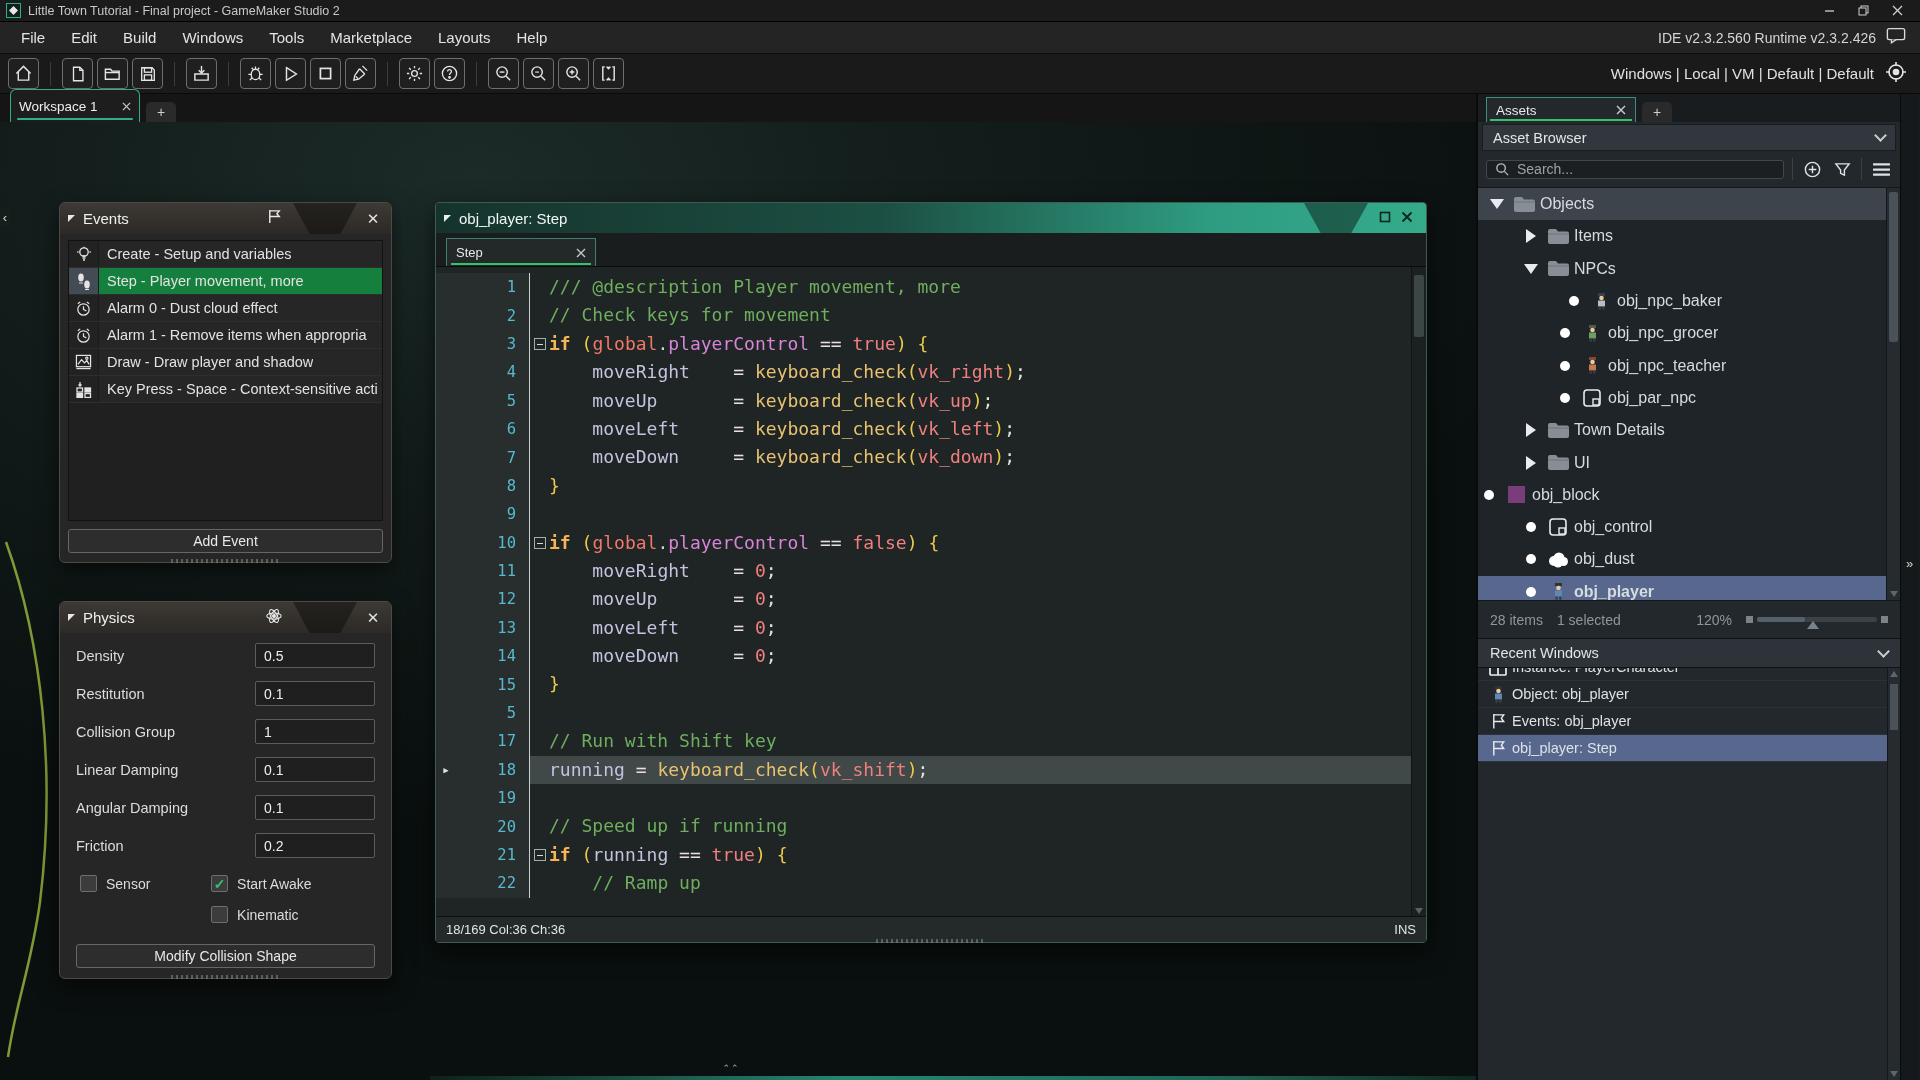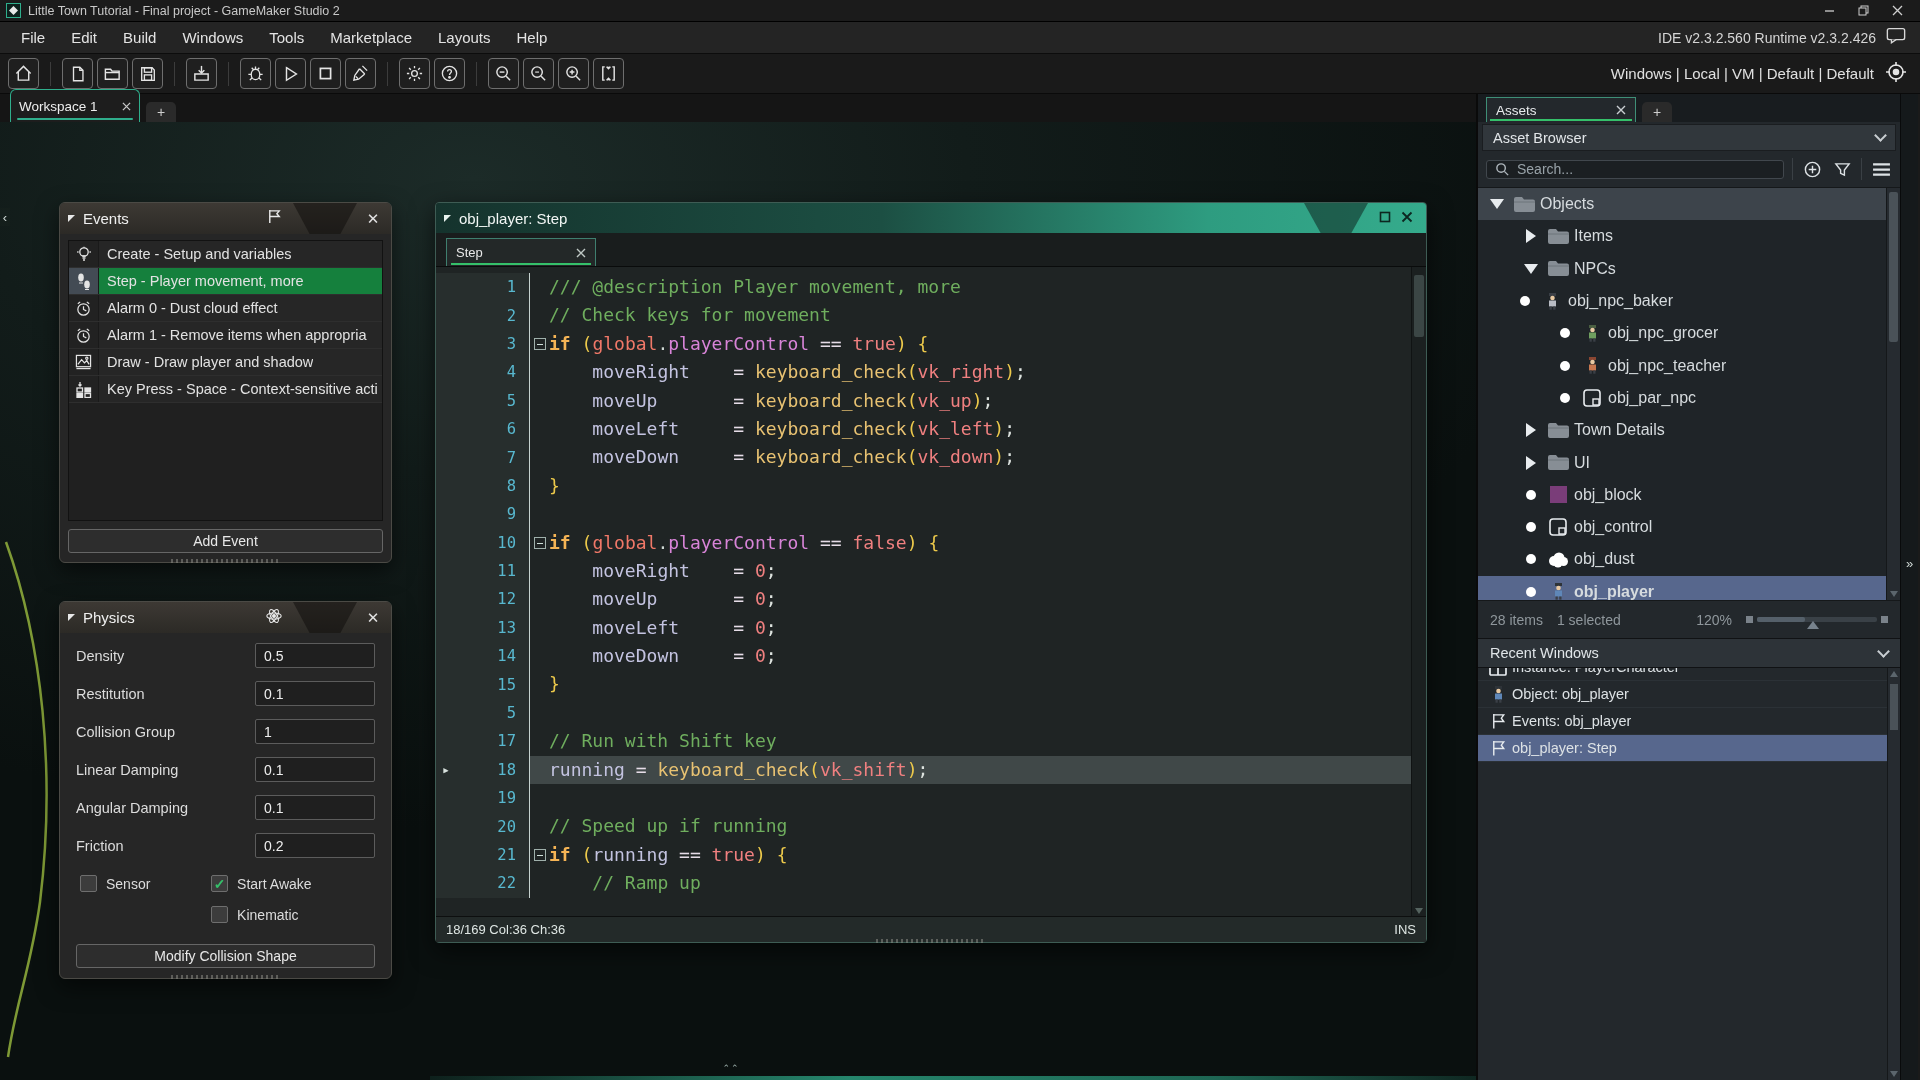--- a/index.html
+++ b/index.html
@@ -781,21 +781,21 @@
             <div class="tr-icon">
               <span style="display: inline-flex;">
                 <svg width="23" height="17" viewBox="0 0 23 17">
                   <path d="M1 3 Q1 1 3 1 H9 L11 3.5 H20 Q22 3.5 22 5.5 V14 Q22 16 20 16 H3 Q1 16 1 14 Z" fill="#878e95"></path>
                   <path d="M1 6 H22" stroke="#6d747b" stroke-width="1"></path>
                 </svg>
               </span>
             </div>
             <div class="tr-lbl">NPCs</div>
           </div>
-          <div class="tree-row" style="padding-left: 36px;">
+          <div class="tree-row" style="padding-left: 85px;">
             <div class="tr-chev">
               <div class="bullet"></div>
             </div>
             <div class="tr-icon">
               <span style="display: inline-flex;">
                 <svg width="13" height="17" viewBox="0 0 13 17">
                   <rect x="3" y="0" width="7" height="3" fill="#3a3f46"></rect>
                   <circle cx="6.5" cy="5" r="2.3" fill="#e8c9a2"></circle>
                   <rect x="3" y="7.5" width="7" height="6" fill="#b8bcc4"></rect>
                   <rect x="3.5" y="13.5" width="2.3" height="3.2" fill="#3a3f46"></rect>
@@ -874,21 +874,21 @@
             <div class="tr-icon">
               <span style="display: inline-flex;">
                 <svg width="23" height="17" viewBox="0 0 23 17">
                   <path d="M1 3 Q1 1 3 1 H9 L11 3.5 H20 Q22 3.5 22 5.5 V14 Q22 16 20 16 H3 Q1 16 1 14 Z" fill="#878e95"></path>
                   <path d="M1 6 H22" stroke="#6d747b" stroke-width="1"></path>
                 </svg>
               </span>
             </div>
             <div class="tr-lbl">UI</div>
           </div>
-          <div class="tree-row" style="padding-left: 42px;">
+          <div class="tree-row" style="">
             <div class="tr-chev">
               <div class="bullet"></div>
             </div>
             <div class="tr-icon">
               <span style="display: inline-flex;">
                 <svg width="19" height="19" viewBox="0 0 19 19">
                   <rect x="1" y="1" width="17" height="17" fill="#7a3d79"></rect>
                 </svg>
               </span>
             </div>

